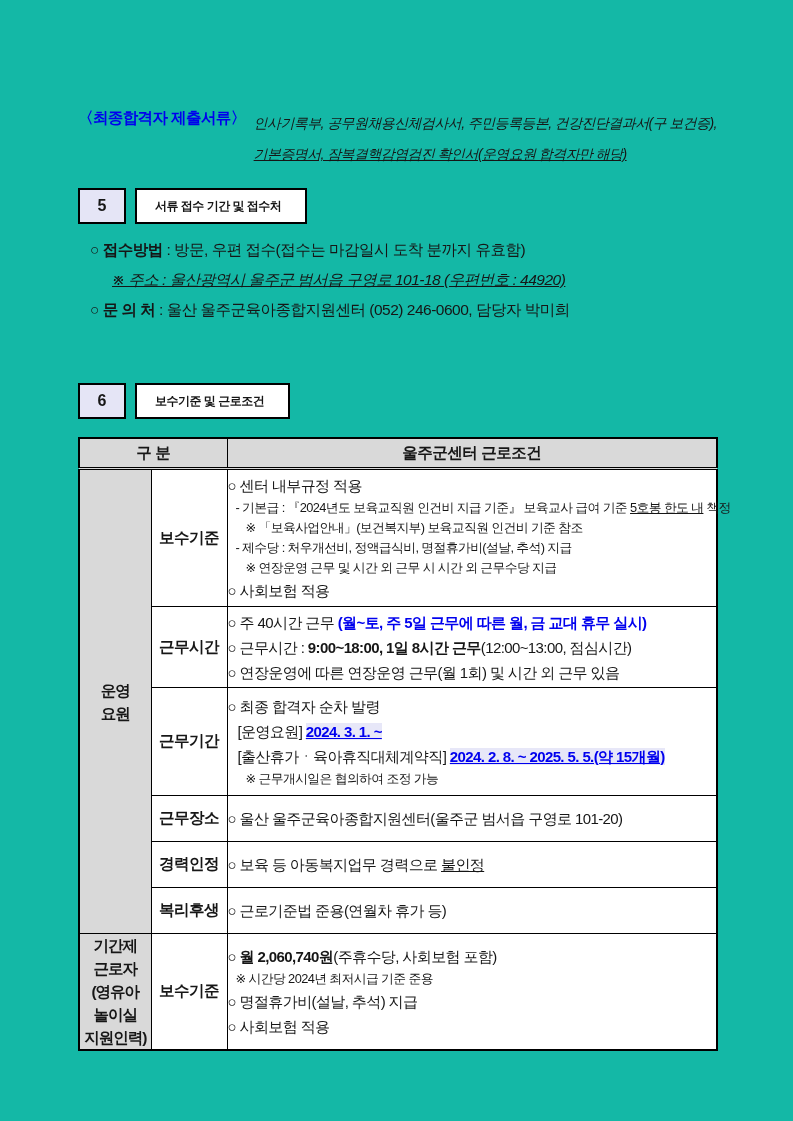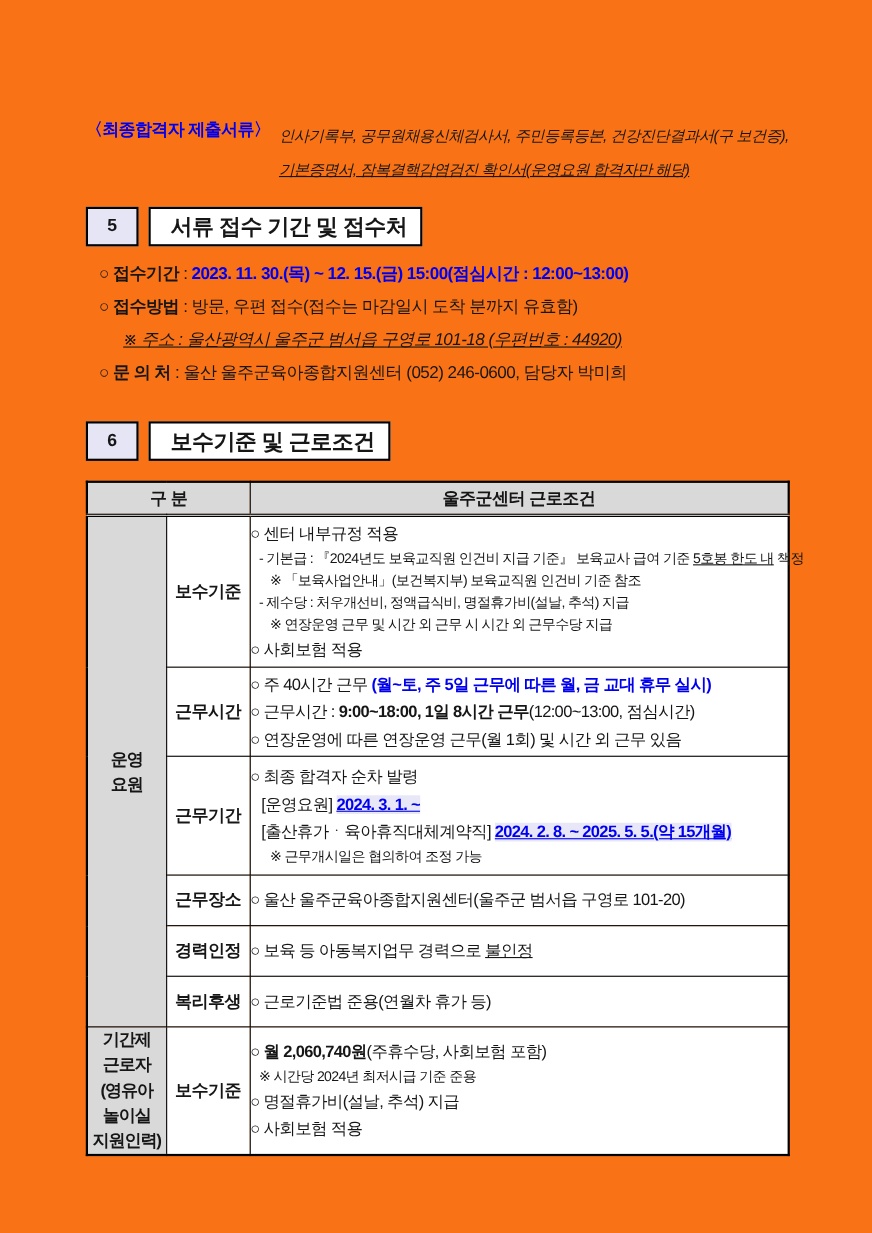--- a/index.html
+++ b/index.html
@@ -1,31 +1,31 @@
 <!DOCTYPE html>
 <html><head>
 <meta charset="utf-8">
 <style>
   html,body { margin:0; padding:0; background:#fff; }
   .page {
-    position:relative; width:793px; height:1121px; background:#f97316;
+    position:relative; width:793px; height:1121px; background:#14b8a6;
     font-family:"Liberation Sans","DejaVu Sans",sans-serif; color:#161616;
     overflow:hidden;
   }
 
   
   .docs-block { position:absolute; left:78px; top:104px; width:648px; display:flex; gap:8px; }
   .docs-title { color:var(--blue); font-weight:bold; font-size:15.5px; white-space:nowrap; letter-spacing:-0.6px; padding-top:4px; }
   .docs-lines { font-style:italic; font-size:14px; line-height:31px; letter-spacing:-0.6px; padding-top:4px; }
   .docs-line2 { text-decoration:underline; }
 
   
   .section-header { position:absolute; left:78px; display:flex; align-items:stretch; gap:9px; height:36px; }
   .num-box { width:44px; background:#e5e5f6; border:2px solid #000; display:flex; align-items:center; justify-content:center; font-weight:bold; font-size:16px; }
-  .title-box { border:2px solid #000; background:#fff; display:flex; align-items:center; padding:0 12px 0 18px; font-weight:bold; font-size:20px; letter-spacing:-0.5px; }
+  .title-box { border:2px solid #000; background:#fff; display:flex; align-items:center; padding:0 24px 0 18px; font-weight:bold; font-size:12px; letter-spacing:-0.5px; }
 
   
   .bullets { position:absolute; left:90px; width:640px; font-size:15.5px; letter-spacing:-0.5px; }
   .b-line { line-height:30px; white-space:nowrap; }
   .b-note { padding-left:22px; text-decoration:underline;font-style:italic; }
   .lbl { font-weight:bold; }
   .blue { color:var(--blue); font-weight:bold; }
 
   
   .tbl-wrap { position:absolute; left:78px; top:437px; }
@@ -56,21 +56,20 @@
       <div class="docs-line2">기본증명서, 잠복결핵감염검진 확인서(운영요원 합격자만 해당)</div>
     </div>
   </div>
 
   <div class="section-header" style="top:188px;">
     <div class="num-box">5</div>
     <div class="title-box">서류 접수 기간 및 접수처</div>
   </div>
 
   <div class="bullets" style="top:235px;">
-    <div class="b-line"><span>○ </span><span class="lbl">접수기간</span><span> : </span><span class="blue">2023. 11. 30.(목) ~ 12. 15.(금) 15:00(점심시간 : 12:00~13:00)</span></div>
     <div class="b-line"><span>○ </span><span class="lbl">접수방법</span><span> : </span><span>방문, 우편 접수(접수는 마감일시 도착 분까지 유효함)</span></div>
     <div class="b-line b-note">※ 주소 : 울산광역시 울주군 범서읍 구영로 101-18 (우편번호 : 44920)</div>
     <div class="b-line"><span>○ </span><span class="lbl">문 의 처</span><span> : </span><span>울산 울주군육아종합지원센터 (052) 246-0600, 담당자 박미희</span></div>
   </div>
 
   <div class="section-header" style="top:383px;">
     <div class="num-box">6</div>
     <div class="title-box">보수기준 및 근로조건</div>
   </div>
 

